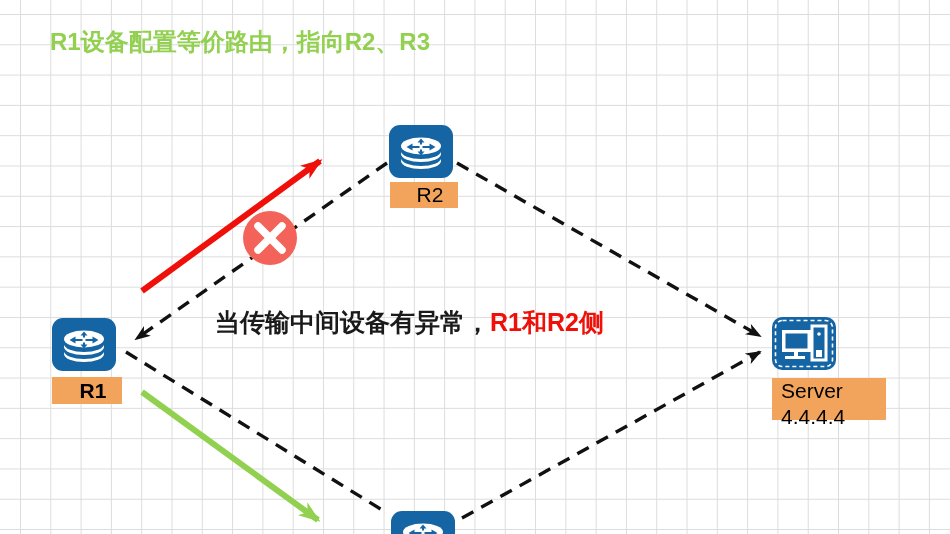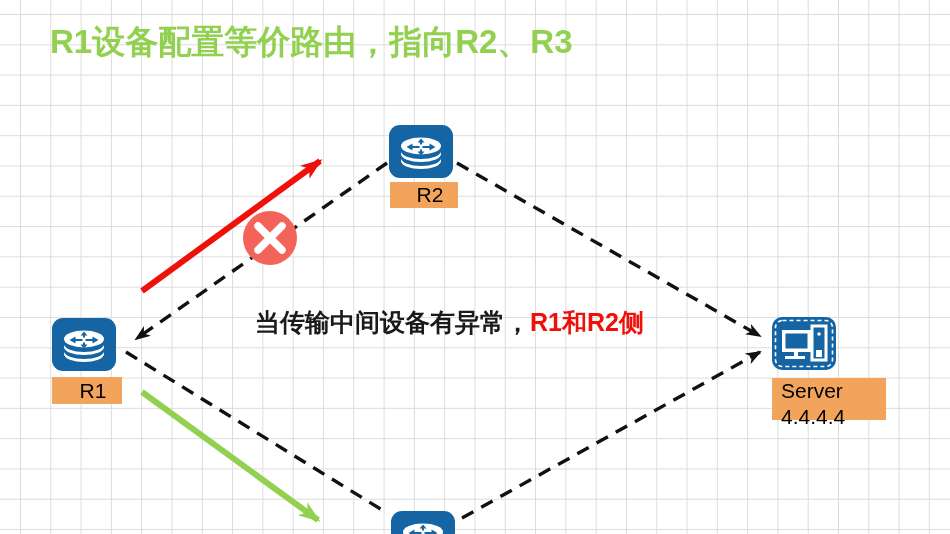--- a/index.html
+++ b/index.html
@@ -29,42 +29,41 @@
   .dashed{stroke:var(--line_black);stroke-width:3.4;stroke-dasharray:13 9;fill:none;}
   .red-arrow{stroke:var(--alert_red);stroke-width:6;fill:none;}
   .green-arrow{stroke:var(--note_green);stroke-width:6;fill:none;}
   .marker-black{fill:var(--line_black);}
   .marker-red{fill:var(--alert_red);}
   .marker-green{fill:var(--note_green);}
   .cross-circle{fill:var(--cross_coral);}
   .cross-x{stroke:#FFFFFF;stroke-width:7.5;stroke-linecap:round;}
   .note-top{
     position:absolute;left:50px;top:24px;
-    color:var(--note_green);font-size:33px;line-height:35px;font-weight:bold;
+    color:var(--note_green);font-size:24px;line-height:35px;font-weight:bold;
     white-space:nowrap;
   }
   .center-note{
     position:absolute;left:215px;top:304px;
     font-size:25px;line-height:37px;font-weight:bold;color:var(--text_black);
     white-space:nowrap;
-    margin-left:40px;
   }
   .center-note .red{color:var(--alert_red);}
   .node-icon{position:absolute;width:64px;height:53px;}
   .node-icon svg{display:block;width:100%;height:100%;}
   .node-label{
     position:absolute;background:var(--label_orange);color:#000;
     font-size:21px;display:flex;align-items:center;justify-content:center;padding-left:12px;
   }
   .node-label.left{justify-content:flex-start;padding-left:9px;
     flex-direction:column;align-items:flex-start;line-height:26px;}
   .pos-r2-icon{left:389px;top:125px;}
   .pos-r2-label{left:390px;top:182px;width:68px;height:26px;}
   .pos-r1-icon{left:52px;top:318px;}
-  .pos-r1-label{left:52px;top:377px;width:70px;height:27px;}
+  .pos-r1-label{left:52px;top:377px;width:70px;height:27px;font-weight:bold;}
   .pos-r3-icon{left:391px;top:511px;}
   .pos-server-icon{left:772px;top:317px;}
   .pos-server-label{left:772px;top:378px;width:114px;height:42px;}
 </style>
 </head>
 <body>
 
 <div class="canvas">
 
   <svg class="overlay" viewBox="0 0 950 534">

